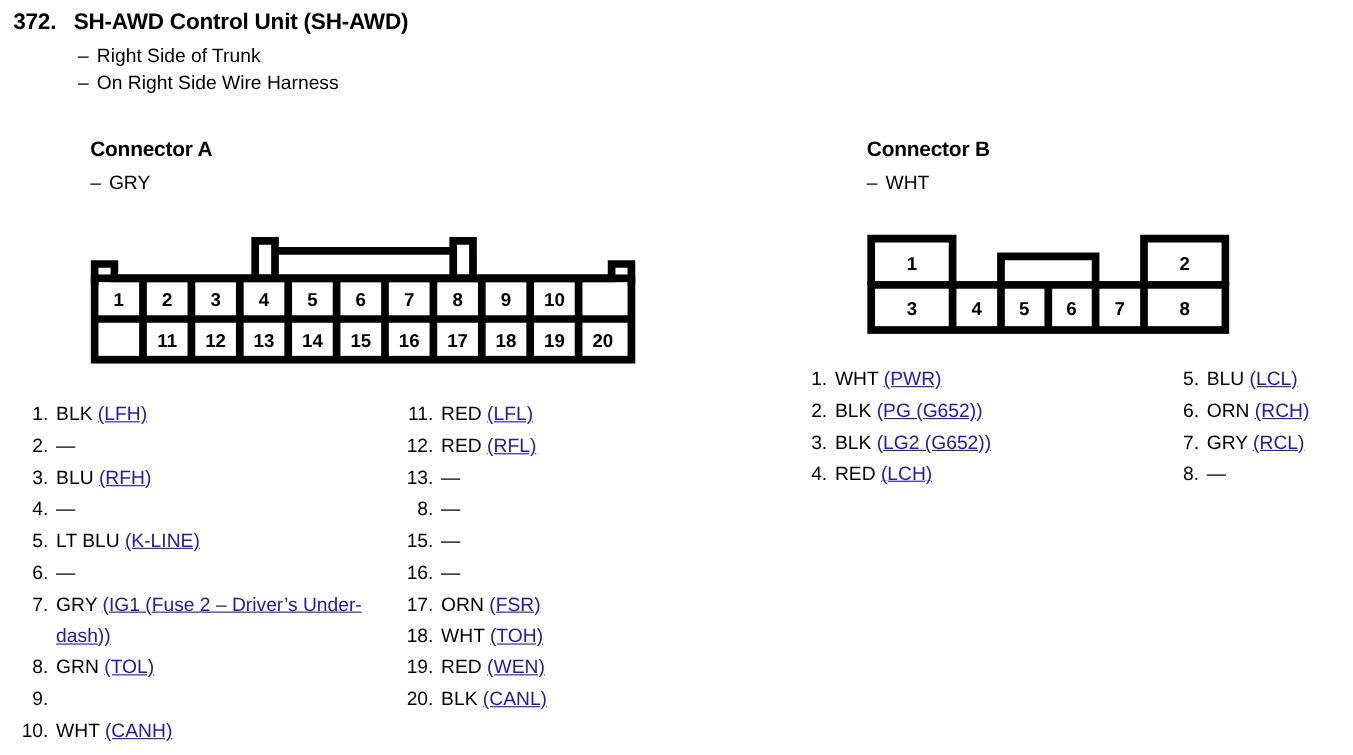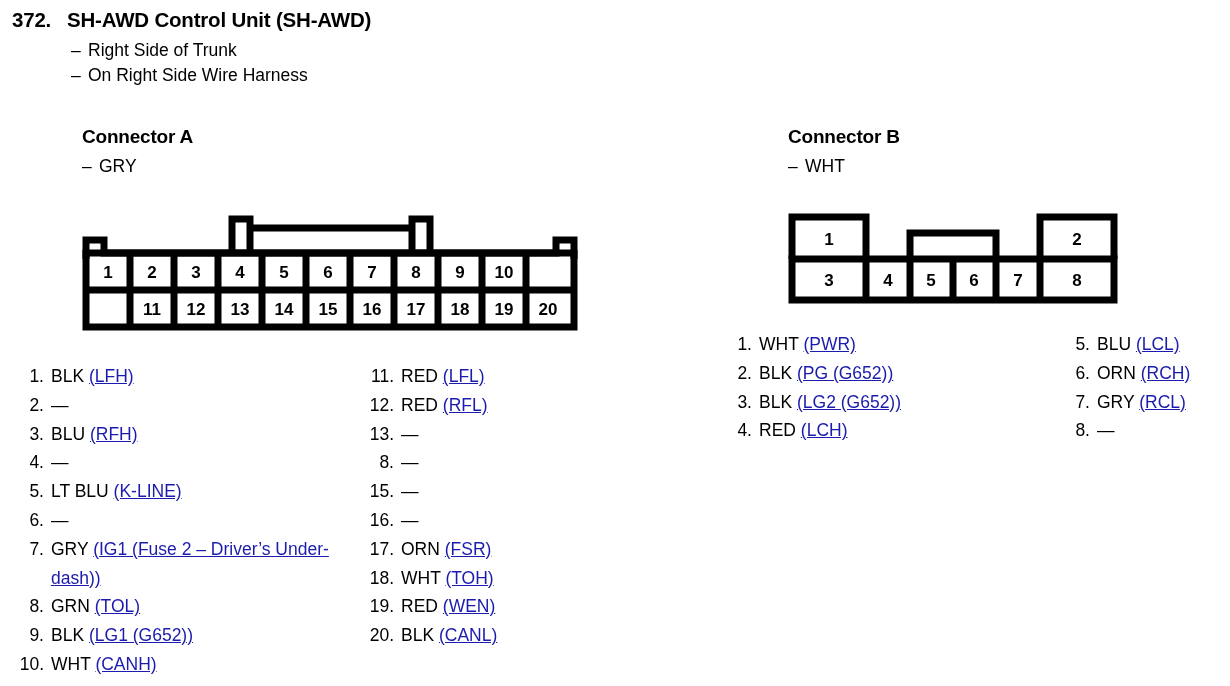--- a/index.html
+++ b/index.html
@@ -291,21 +291,20 @@
     <div class="pin-row">
       <span class="pin-idx">7.</span>
       <span class="pin-val"><span>GRY</span> <span class="sig">(IG1 (Fuse 2 – Driver’s Under-dash))</span></span>
     </div>
     <div class="pin-row">
       <span class="pin-idx">8.</span>
       <span class="pin-val"><span>GRN</span> <span class="sig">(TOL)</span></span>
     </div>
     <div class="pin-row">
       <span class="pin-idx">9.</span>
-      <span class="pin-val"><span>BLK</span> <span class="sig">(LG1 (G652))</span></span>
     </div>
     <div class="pin-row">
       <span class="pin-idx">10.</span>
       <span class="pin-val"><span>WHT</span> <span class="sig">(CANH)</span></span>
     </div>
   </div>
 <div class="pin-list w1" id="list-a-right">
     <div class="pin-row">
       <span class="pin-idx">11.</span>
       <span class="pin-val"><span>RED</span> <span class="sig">(LFL)</span></span>

